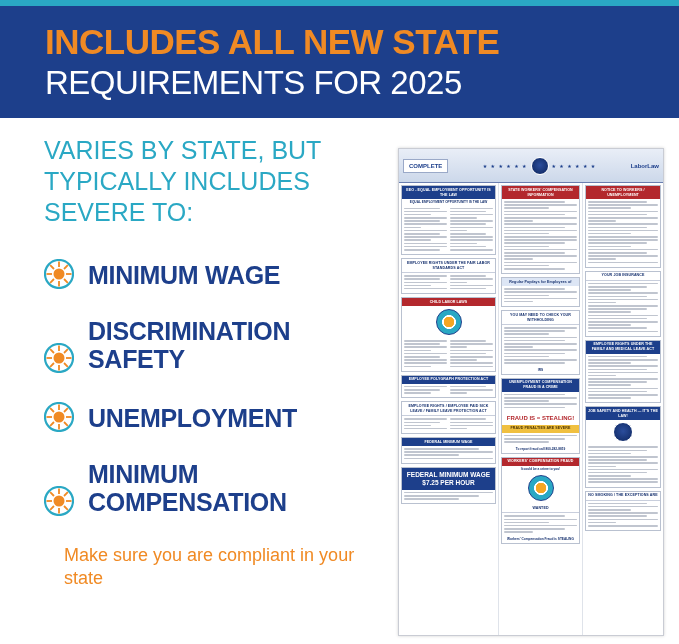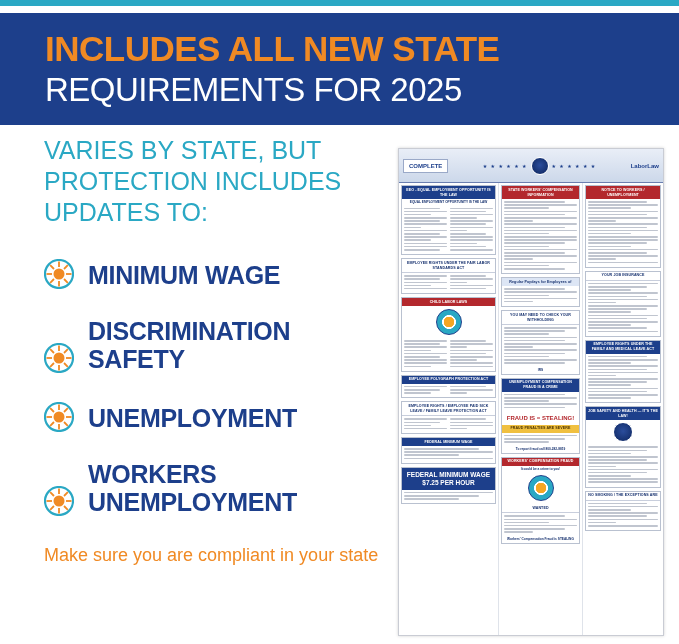--- a/index.html
+++ b/index.html
@@ -19,21 +19,21 @@
   
   .top-rule {
     position: absolute;
     top: 0; left: 0;
     width: 679px;
     height: 6px;
     background: #2aa8c4;
   }
   .banner {
     position: absolute;
-    top: 13px; left: 0;
+    top: 6px; left: 0;
     width: 679px;
     height: 112px;
     background: #1d3f8b;
     padding: 16px 0 12px 45px;
   }
   .banner-line1 {
     color: #f08a24;
     font-size: 35px;
     font-weight: bold;
     letter-spacing: -0.5px;
@@ -82,20 +82,21 @@
     font-size: 25px;
     font-weight: bold;
     line-height: 28px;
     letter-spacing: -0.3px;
   }
   .footnote {
     margin-top: 16px;
     color: #f08a24;
     font-size: 18px;
     line-height: 23px;
+    margin-left: 20px;
   }
   
   .poster-wrap {
     position: absolute;
     top: 148px;
     left: 398px;
     width: 266px;
     height: 488px;
     background: #ffffff;
     border: 1px solid #c9ccd4;
@@ -244,21 +245,21 @@
 <div class="page">
 
   <div class="top-rule"></div>
 
   <div class="banner">
     <div class="banner-line1">INCLUDES ALL NEW STATE</div>
     <div class="banner-line2">REQUIREMENTS FOR 2025</div>
   </div>
 
   <div class="left-col">
-    <div class="lede">VARIES BY STATE, BUT PROTECTION INCLUDES UPDATES TO:</div>
+    <div class="lede">VARIES BY STATE, BUT TYPICALLY INCLUDES SEVERE TO:</div>
 
     <div class="feature-list">
 
       <div class="feature">
         <span class="sun-icon">
           <svg viewBox="0 0 30 30" width="30" height="30">
             <circle cx="15" cy="15" r="14" fill="none" stroke="#2aa8c4" stroke-width="2.2"></circle>
             <circle cx="15" cy="15" r="5.5" fill="#f08a24"></circle>
             <g stroke="#f08a24" stroke-width="1.8">
               <line x1="15" y1="2.5" x2="15" y2="8"></line>
@@ -325,21 +326,21 @@
                 <line x1="15" y1="22" x2="15" y2="27.5"></line>
               <line x1="2.5" y1="15" x2="8" y2="15"></line>
                 <line x1="22" y1="15" x2="27.5" y2="15"></line>
               <line x1="6.2" y1="6.2" x2="10" y2="10"></line>
                 <line x1="20" y1="20" x2="23.8" y2="23.8"></line>
               <line x1="23.8" y1="6.2" x2="20" y2="10"></line>
                 <line x1="10" y1="20" x2="6.2" y2="23.8"></line>
             </g>
           </svg>
         </span>
-        <span class="feature-label">WORKERS UNEMPLOYMENT</span>
+        <span class="feature-label">MINIMUM COMPENSATION</span>
       </div>
 
     </div>
 
     <div class="footnote">Make sure you are compliant in your state</div>
   </div>
 
   <div class="poster-wrap">
 
     <div class="poster-header">

